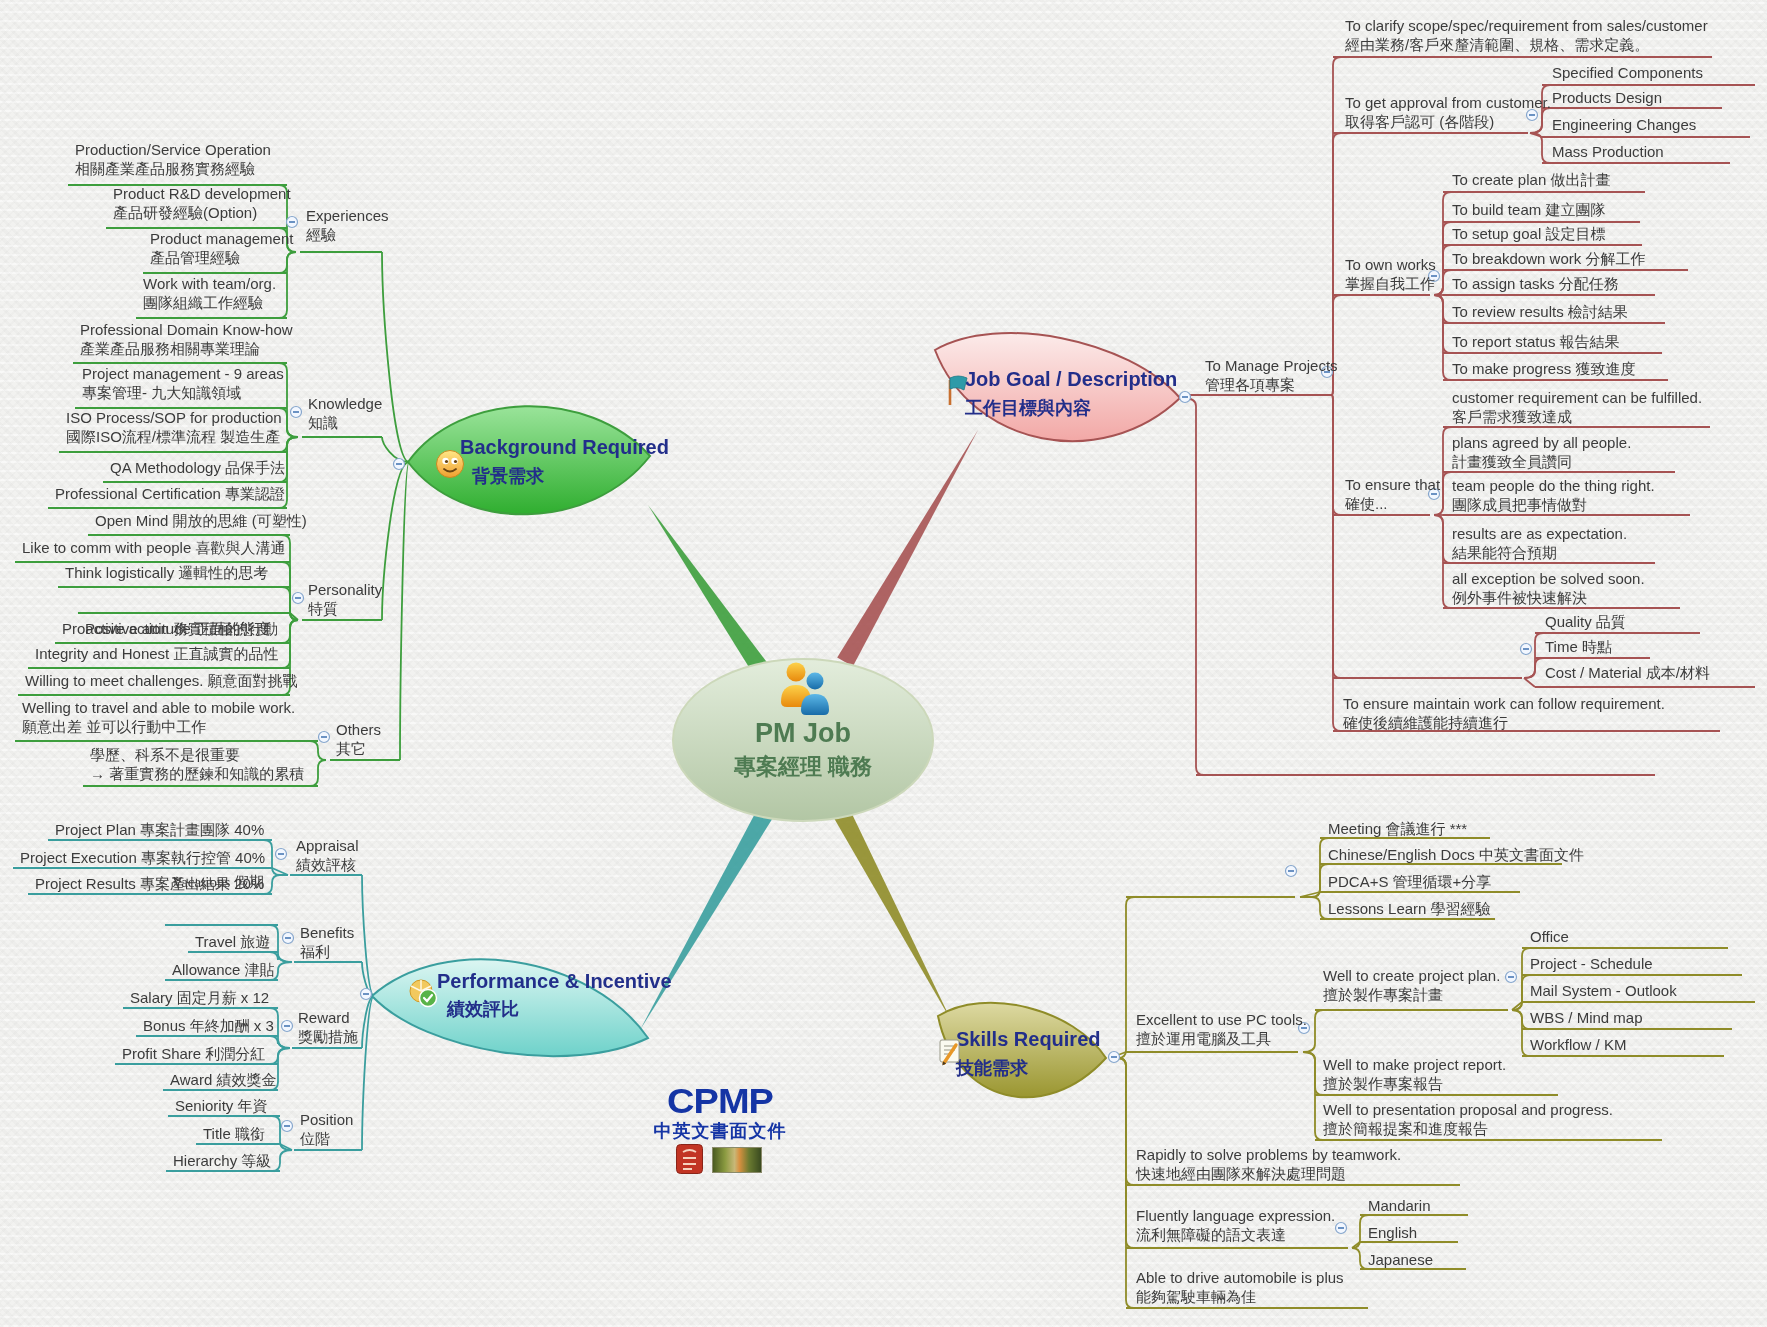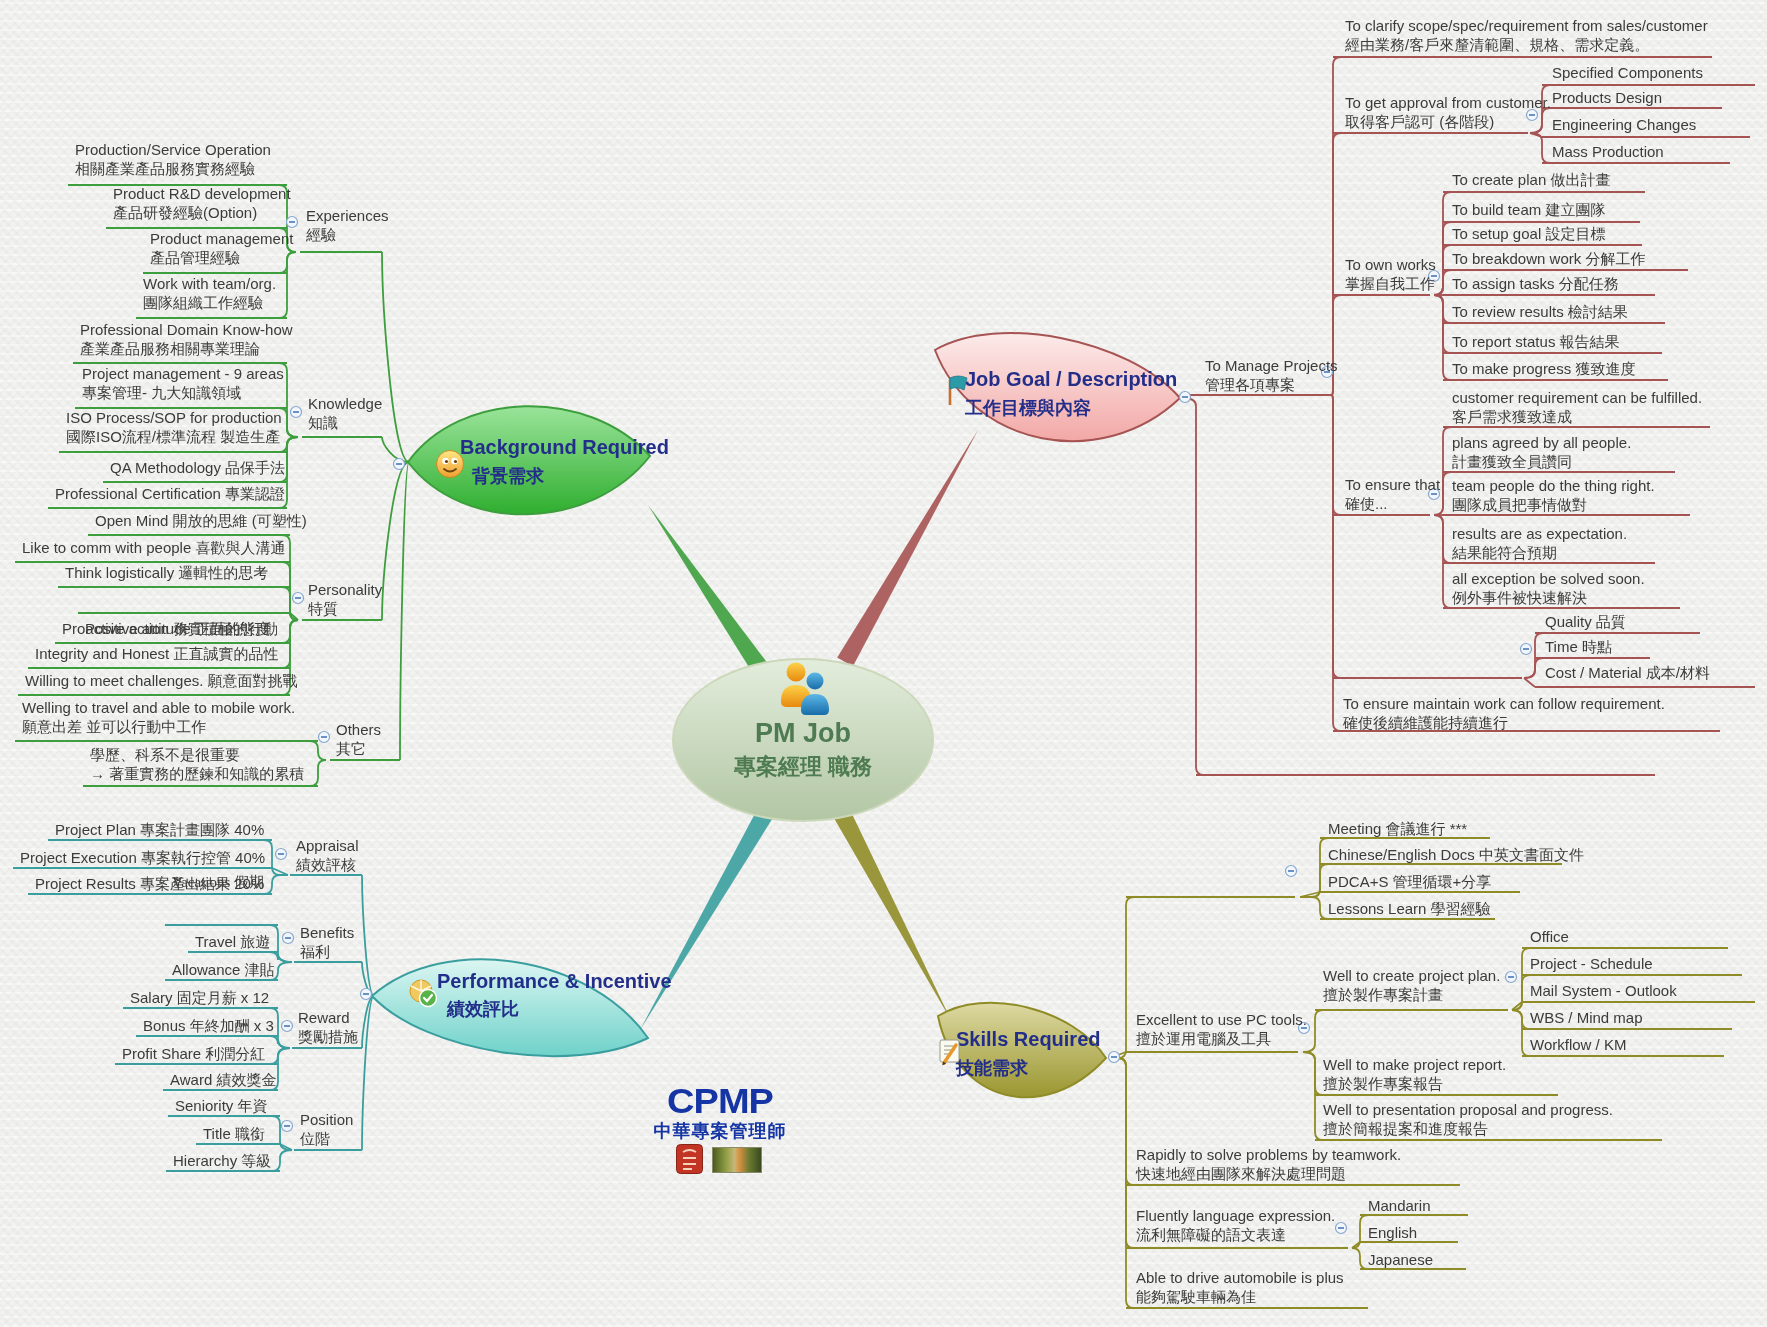--- a/index.html
+++ b/index.html
@@ -502,19 +502,19 @@
     <path d="M16,20 l3,3 l5,-6" stroke="#ffffff" stroke-width="2.2" fill="none" stroke-linecap="round"></path>
   </svg>
   <svg class="icon" style="left:936px;top:1036px;" width="28" height="30" viewBox="0 0 28 30">
     <rect x="4" y="4" width="19" height="22" rx="2" fill="#fafaf0" stroke="#9a9a8a" stroke-width="1"></rect>
     <path d="M8,10 h11 M8,14 h11 M8,18 h7" stroke="#b8b8a8" stroke-width="1.4"></path>
     <path d="M8,27 L20,9" stroke="#e89828" stroke-width="3.4" stroke-linecap="round"></path>
     <path d="M6.2,29.5 l1,-4 l3,2 Z" fill="#4a3a20"></path>
   </svg>
 
   <div id="logo-title">CPMP</div>
-  <div id="logo-sub">中華專案管理師</div>
+  <div id="logo-sub">中英文書面文件</div>
   <svg id="logo-seal" viewBox="0 0 27 30">
     <rect x="0.5" y="0.5" width="26" height="29" rx="4" fill="#c23423" stroke="#8a2418"></rect>
     <path d="M7,8 Q13.5,4 20,8 M7,14 h13 M7,20 h13 M7,25 h9" stroke="#f6d2be" stroke-width="1.8" fill="none"></path>
   </svg>
   <div id="logo-thumb"></div>
 </div>
 
 </body></html>

